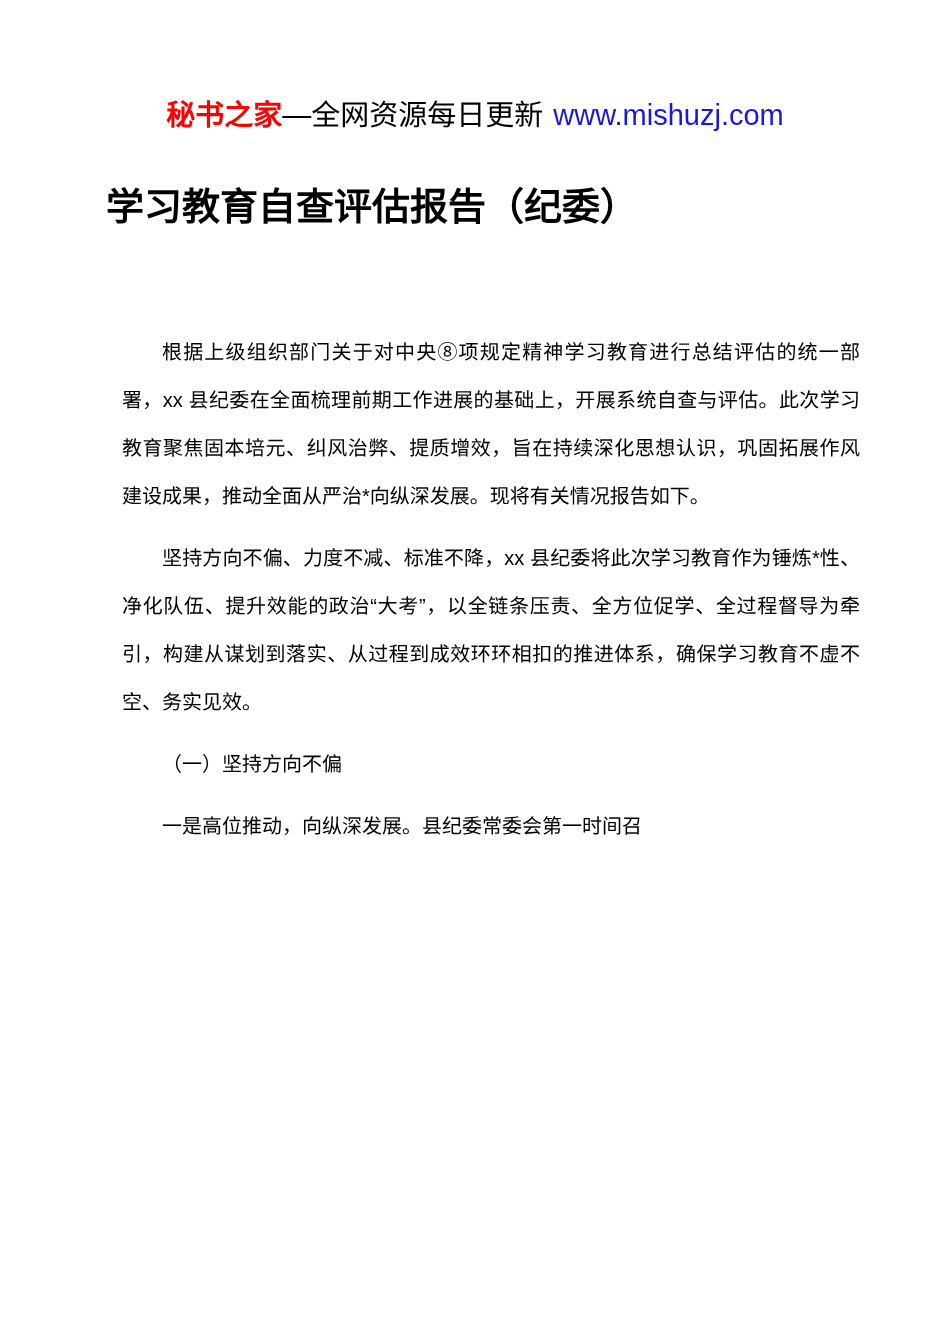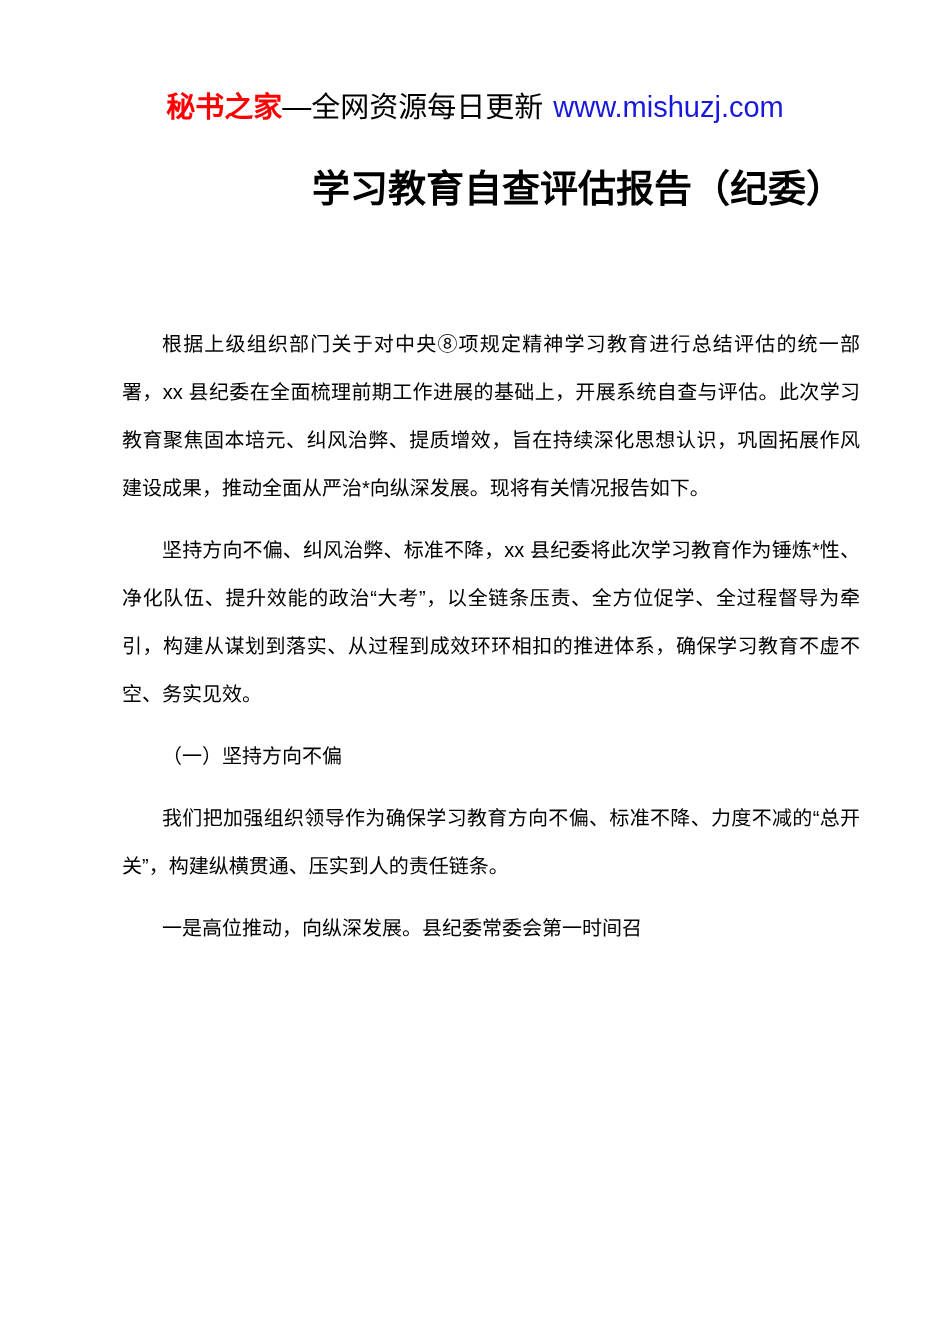--- a/index.html
+++ b/index.html
@@ -4,21 +4,21 @@
 <style>
   html, body {
     margin: 0;
     padding: 0;
     background: #ffffff;
   }
   .page {
     position: relative;
     width: 950px;
     height: 1044px;
-    margin: 4px auto;
+    margin: 12px auto;
     background: #ffffff;
     font-family: "Liberation Sans", sans-serif;
     color: #000000;
     overflow: hidden;
   }
   .site-header {
     position: absolute;
     top: 84px;
     left: 0;
     width: 100%;
@@ -36,24 +36,24 @@
   }
   .site-header .tagline {
     color: #000000;
   }
   .site-header .url {
     color: #1818dd;
     margin-left: 10px;
   }
   .doc-title {
     position: absolute;
-    top: 160px;
+    top: 170px;
     left: 106px;
     width: 738px;
-    text-align: right;
+    text-align: left;
     font-size: 38px;
     line-height: 50px;
     font-weight: bold;
     letter-spacing: 0px;
   }
   .doc-body {
     position: absolute;
     top: 316px;
     left: 122px;
     width: 738px;
@@ -95,23 +95,22 @@
 <div class="page">
 
   <div class="site-header">
     <span class="brand">秘书之家</span><span class="dash">—</span><span class="tagline">全网资源每日更新</span><span class="url">www.mishuzj.com</span>
   </div>
 
   <div class="doc-title">学习教育自查评估报告（纪委）</div>
 
   <div class="doc-body">
       <p class="para"><span>根据上级组织部门关于对中央⑧项规定精神学习教育进行总结评估的统一部署，xx 县纪委在全面梳理前期工作进展的基础上，开展系统自查与评估。此次学习教育聚焦固本培元、纠风治弊、提质增效，旨在持续深化思想认识，巩固拓展作风建设成果，推动全面从严治*向纵深发展。现将有关情况报告如下。</span></p>
-      <p class="para"><span>坚持方向不偏、纠风治弊、标准不降，xx 县纪委将此次学习教育作为锤炼*性、净化队伍、提升效能的政治“大考”，以全链条压责、全方位促学、全过程督导为牵引，构建从谋划到落实、从过程到成效环环相扣的推进体系，确保学习教育不虚不空、务实见效。</span></p>
+      <p class="para"><span>坚持方向不偏、力度不减、标准不降，xx 县纪委将此次学习教育作为锤炼*性、净化队伍、提升效能的政治“大考”，以全链条压责、全方位促学、全过程督导为牵引，构建从谋划到落实、从过程到成效环环相扣的推进体系，确保学习教育不虚不空、务实见效。</span></p>
       <p class="para subhead"><span>（一）坚持方向不偏</span></p>
-      <p class="para"><span>我们把加强组织领导作为确保学习教育方向不偏、标准不降、力度不减的“总开关”，构建纵横贯通、压实到人的责任链条。</span></p>
       <p class="para"><span class="bold">一是</span><span>高位推动，向纵深发展。县纪委常委会</span><span class="bold">第一</span><span>时间召</span></p>
     </div>
 
   <div class="page-footer">
     <span class="fdash">—</span><span class="num">1</span><span class="fdash">—</span>
   </div>
 
 </div>
 
 </body></html>

